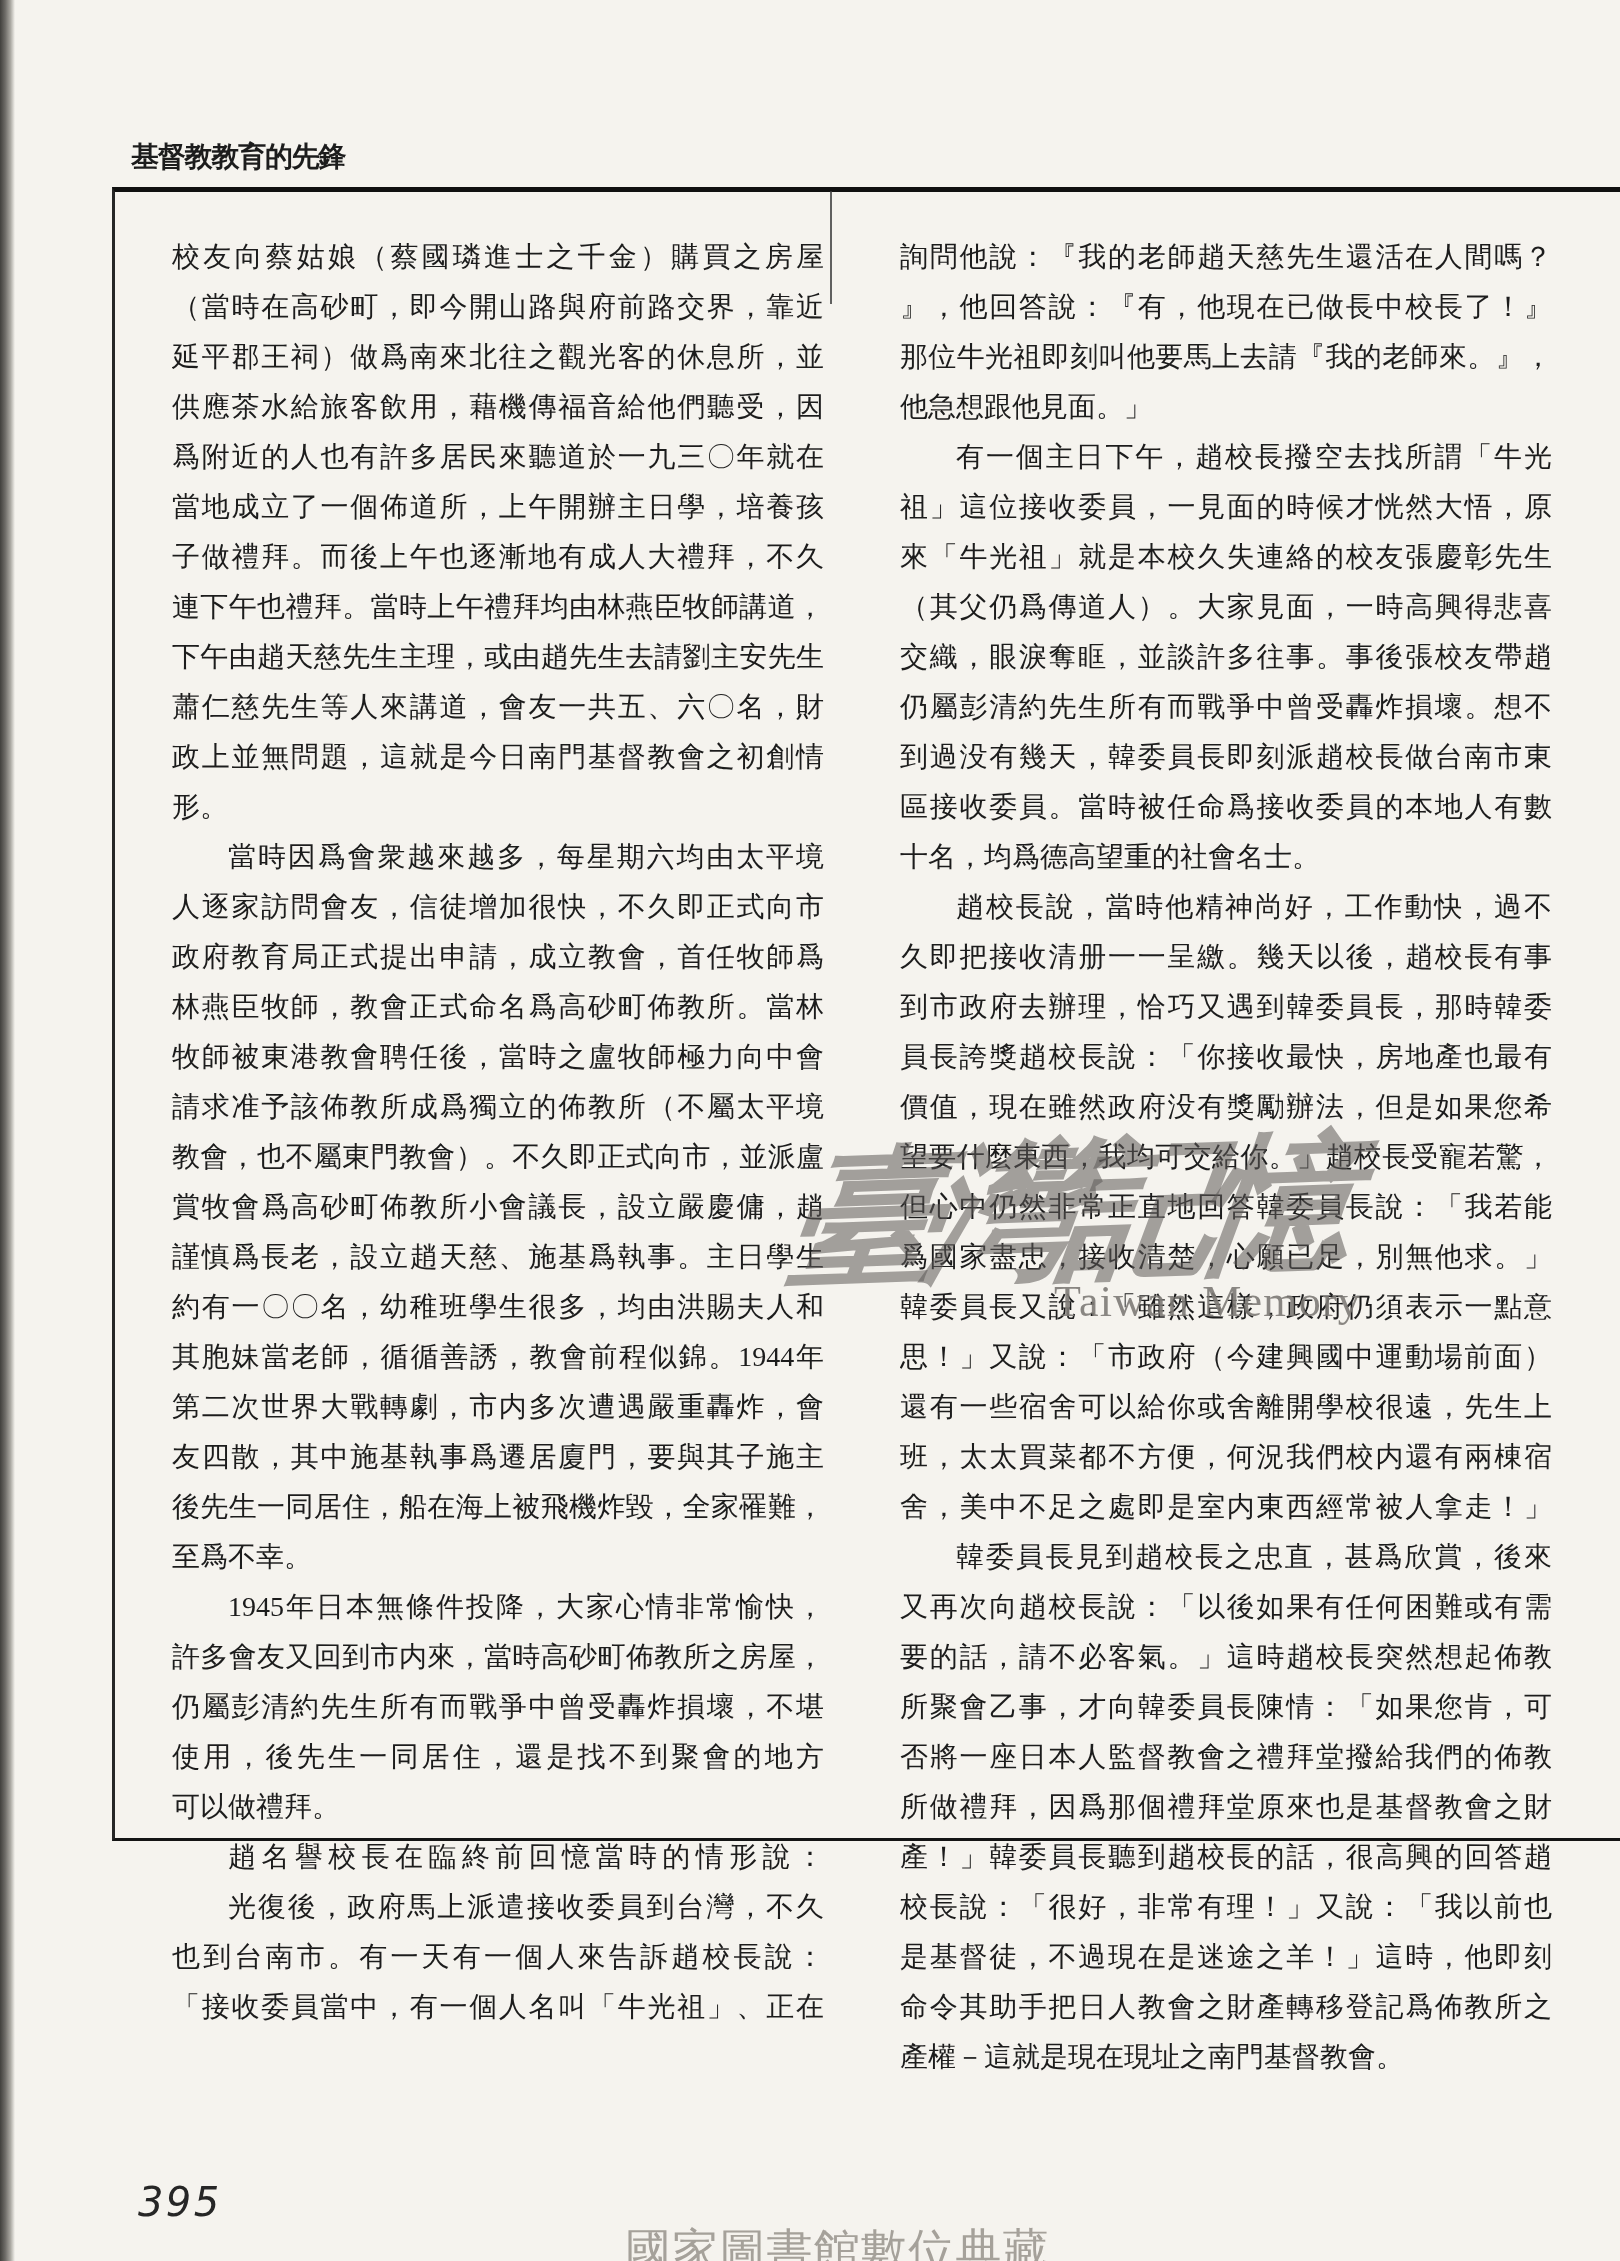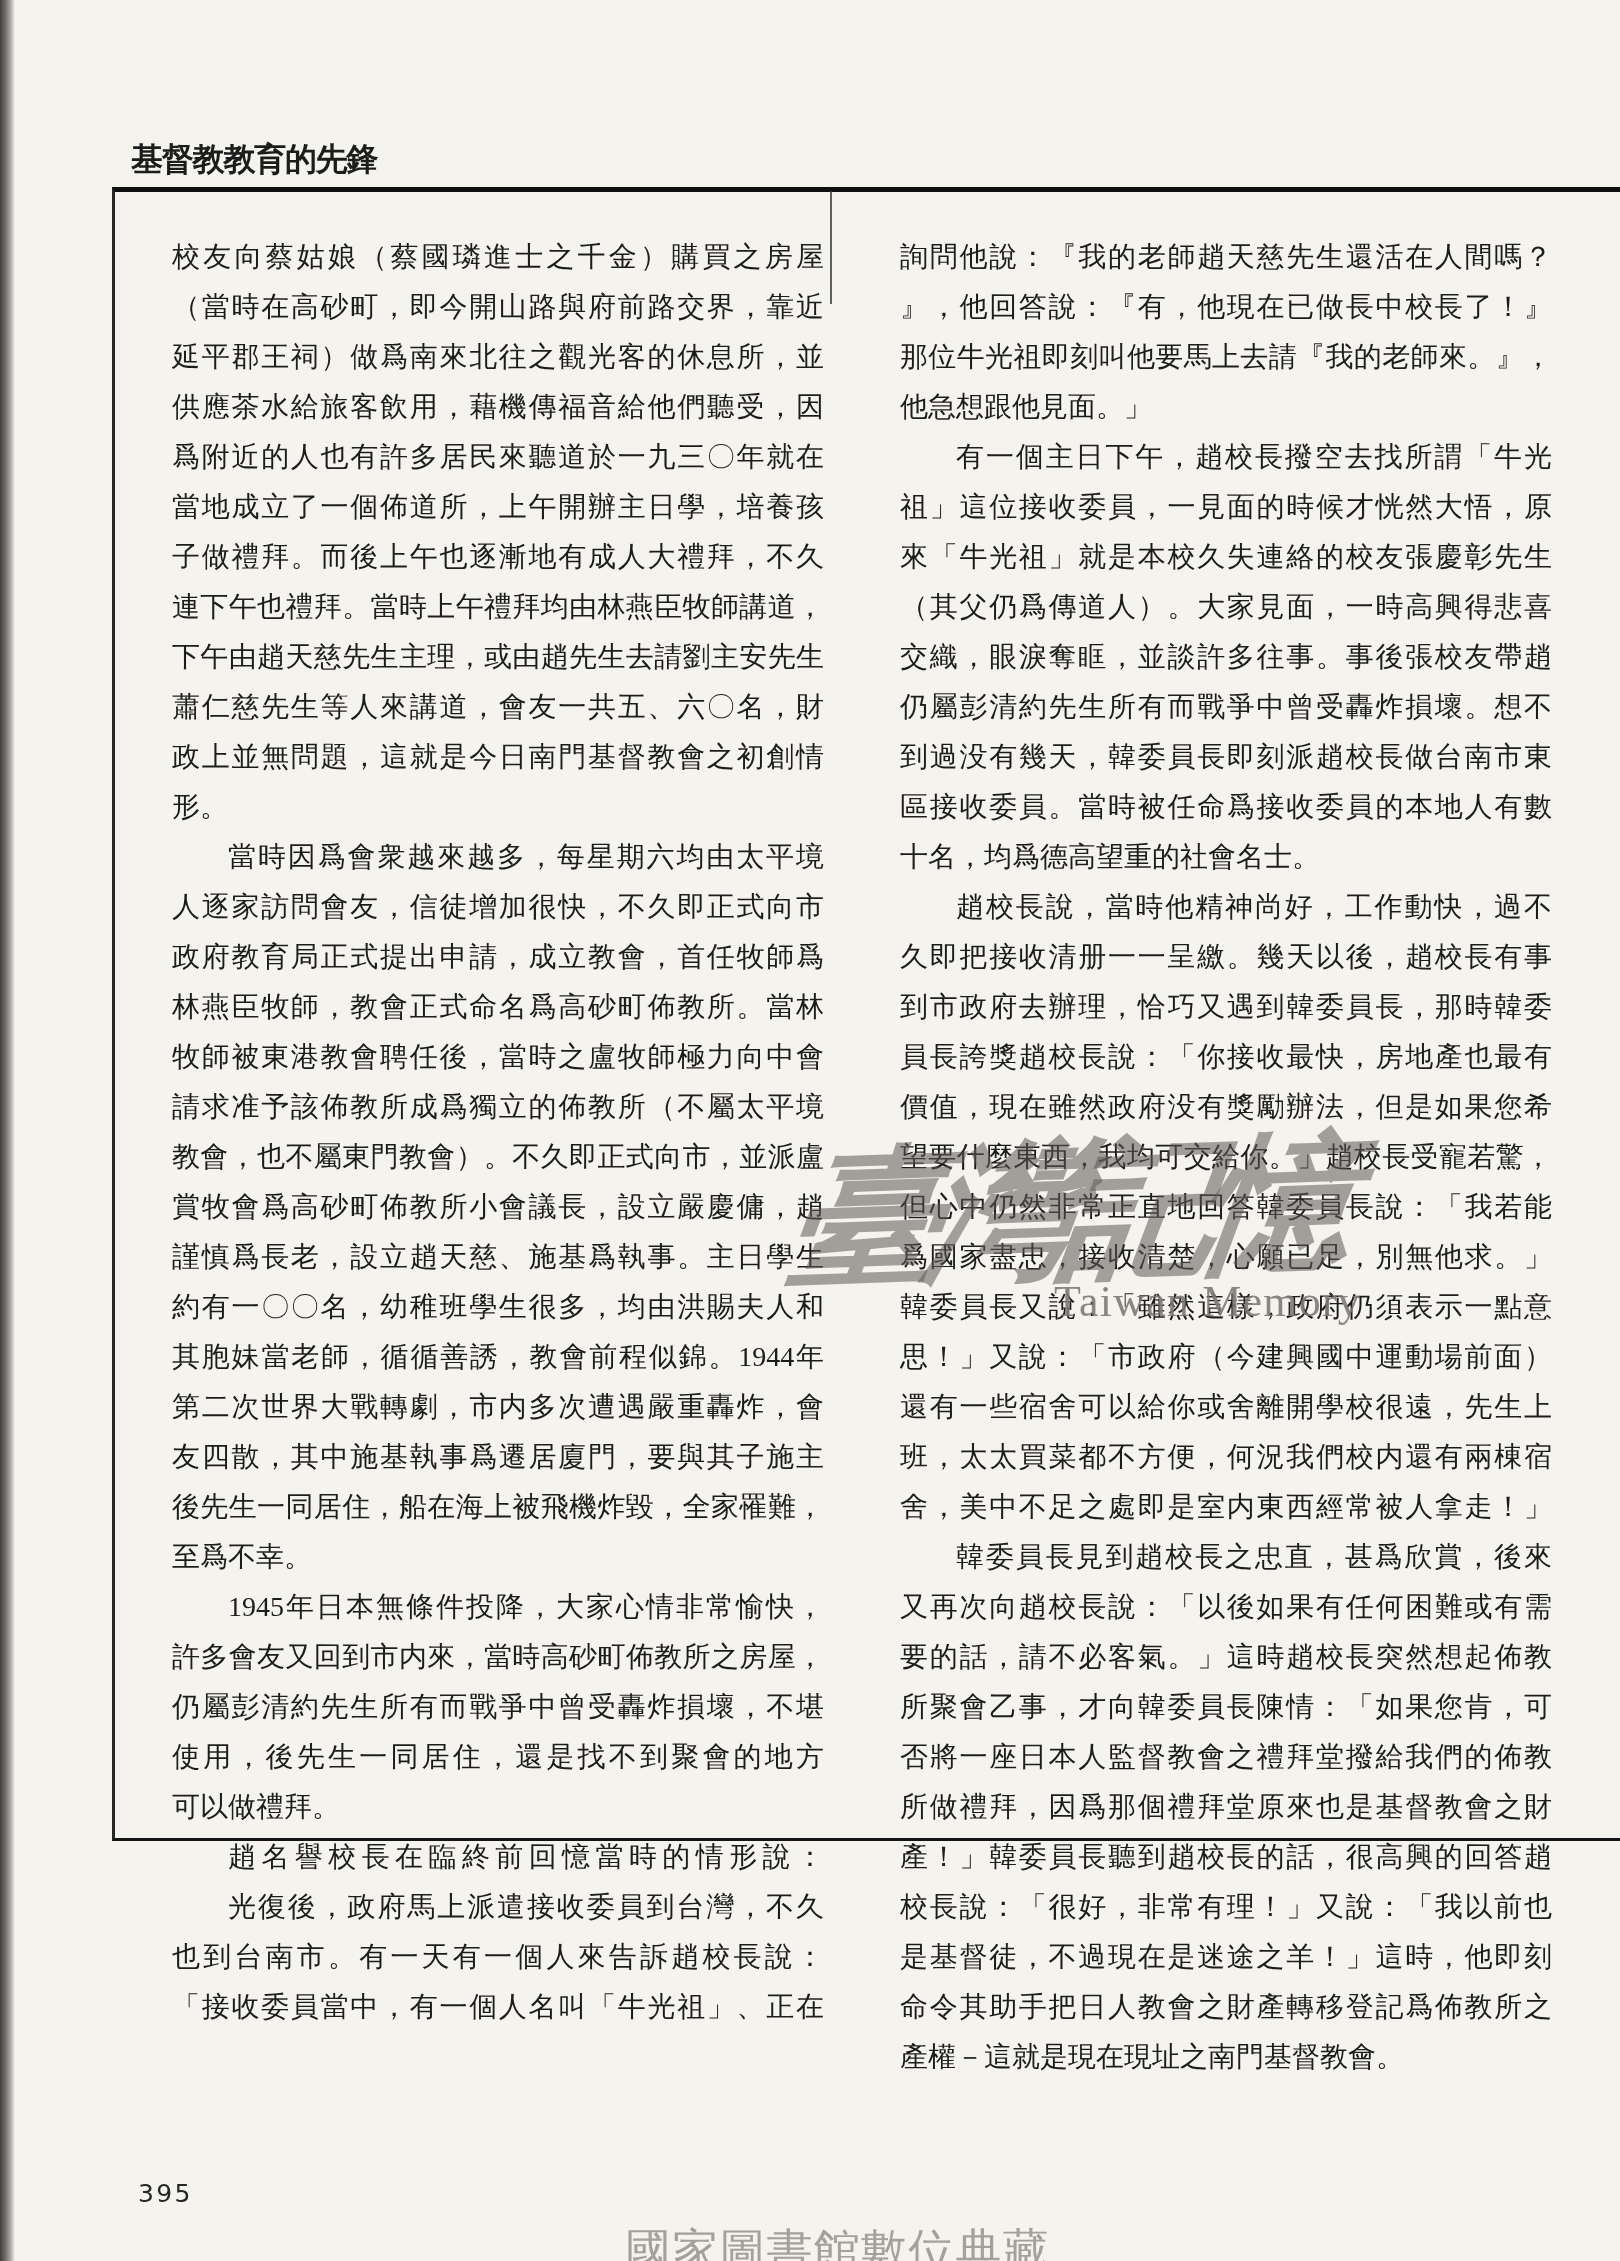--- a/index.html
+++ b/index.html
@@ -9,21 +9,21 @@
     background:#f5f3ee;
     overflow:hidden;
     font-family:"Liberation Serif","DejaVu Serif",serif;
   }
   .edge-shadow{
     position:absolute;left:0;top:0;width:14.7px;height:2261px;
     background:linear-gradient(90deg,#41403d 0%,#6e6c68 35%,#aaa8a2 70%,rgba(170,168,162,0) 100%);
   }
   .header-title{
     position:absolute;left:131px;top:138px;
-    font-size:32px;font-weight:bold;letter-spacing:-1.2px;
+    font-size:28px;font-weight:bold;letter-spacing:-1.2px;
     color:#1c1c1c;white-space:nowrap;
   }
   .frame{
     position:absolute;left:112px;top:187px;
     width:1514px;height:1654px;
     box-sizing:border-box;
     border-top:5.5px solid #101010;
     border-left:3.1px solid #262626;
     border-bottom:3.7px solid #141414;
   }
@@ -56,22 +56,23 @@
     pointer-events:none;
   }
   .wm-latin{
     position:absolute;left:1054px;top:1276px;
     font-size:44px;letter-spacing:1.2px;
     color:rgba(125,122,118,0.9);
     white-space:nowrap;pointer-events:none;
   }
   .page-number{
     position:absolute;left:138px;top:2179px;
-    font-size:25px;letter-spacing:2.4px;color:#262626;
+    font-size:40px;letter-spacing:2.4px;color:#262626;
     font-family:"DejaVu Sans","Liberation Sans",sans-serif;
+    font-style:italic;
   }
   .wm-bottom{
     position:absolute;left:625px;top:2220px;
     font-size:46px;letter-spacing:1.2px;
     color:#a5a19a;white-space:nowrap;
   }
 </style>
 </head>
 <body>
 

